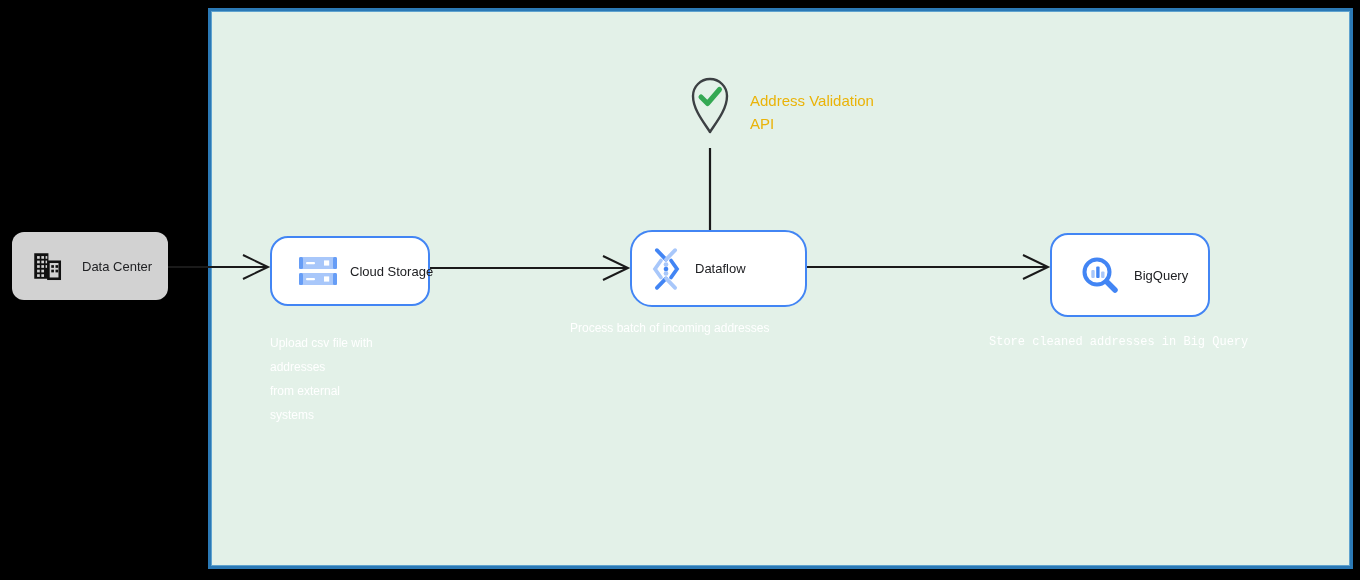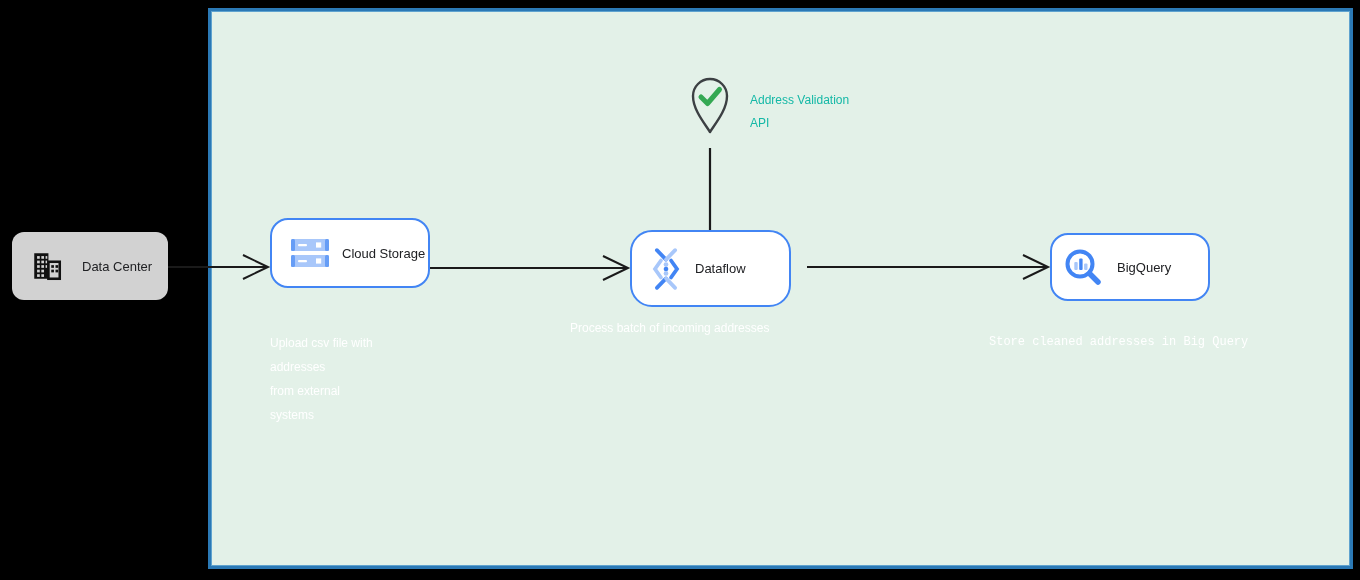--- a/index.html
+++ b/index.html
@@ -32,43 +32,43 @@
     font-size: 13px;
   }
   .node .label { white-space: nowrap; }
 
   .node-datacenter {
     left: 12px; top: 232px; width: 156px; height: 68px;
     background: #d2d2d2; border: none; border-radius: 12px;
     padding-left: 18px; gap: 18px;
   }
   .node-cloudstorage {
-    left: 270px; top: 218px; width: 160px; height: 70px;
-    padding-left: 19px; gap: 13px;
+    left: 270px; top: 236px; width: 160px; height: 70px;
+    padding-left: 27px; gap: 13px;
   }
   .node-dataflow {
-    left: 630px; top: 230px; width: 161px; height: 77px;
+    left: 630px; top: 230px; width: 177px; height: 77px;
     border-radius: 22px;
     padding-left: 15px; gap: 10px;
   }
   .node-bigquery {
-    left: 1050px; top: 233px; width: 160px; height: 68px;
-    padding-left: 11px; gap: 14px; align-items: center;
+    left: 1050px; top: 233px; width: 160px; height: 84px;
+    padding-left: 28px; gap: 14px; align-items: center;
   }
 
   .icon { display: inline-flex; flex: 0 0 auto; }
 
   .pin-wrap { position: absolute; left: 688px; top: 76px; width: 44px; height: 60px; }
 
   .annotation-text {
     position: absolute;
     left: 750px; top: 89px;
-    font-size: 12px;
+    font-size: 15px;
     line-height: 23px;
-    color: #14b8a6;
+    color: #eab308;
     white-space: pre-line;
   }
 
   .caption {
     position: absolute;
     color: #ffffff;
     font-size: 12px;
     line-height: 24px;
     white-space: pre-line;
   }

